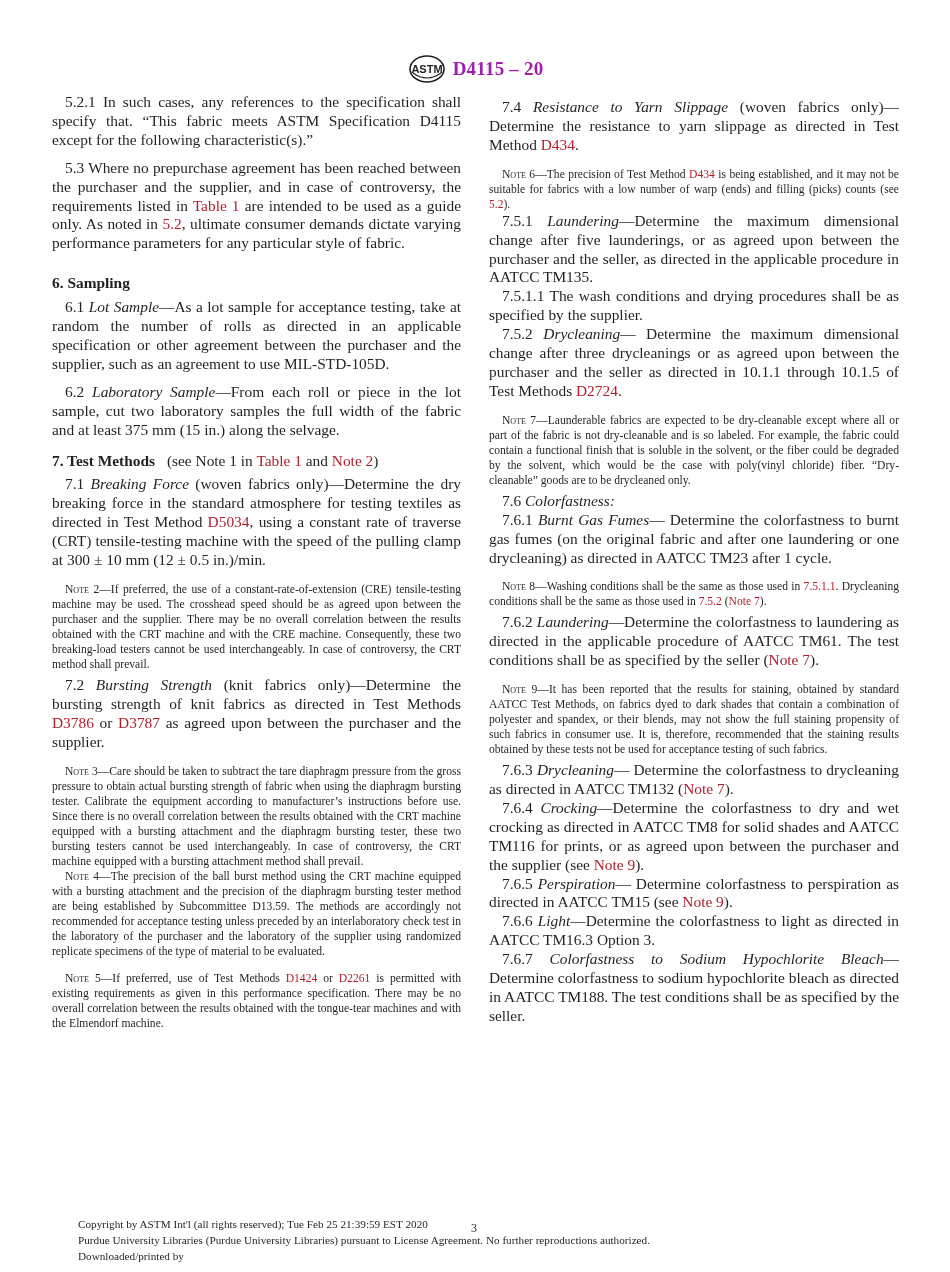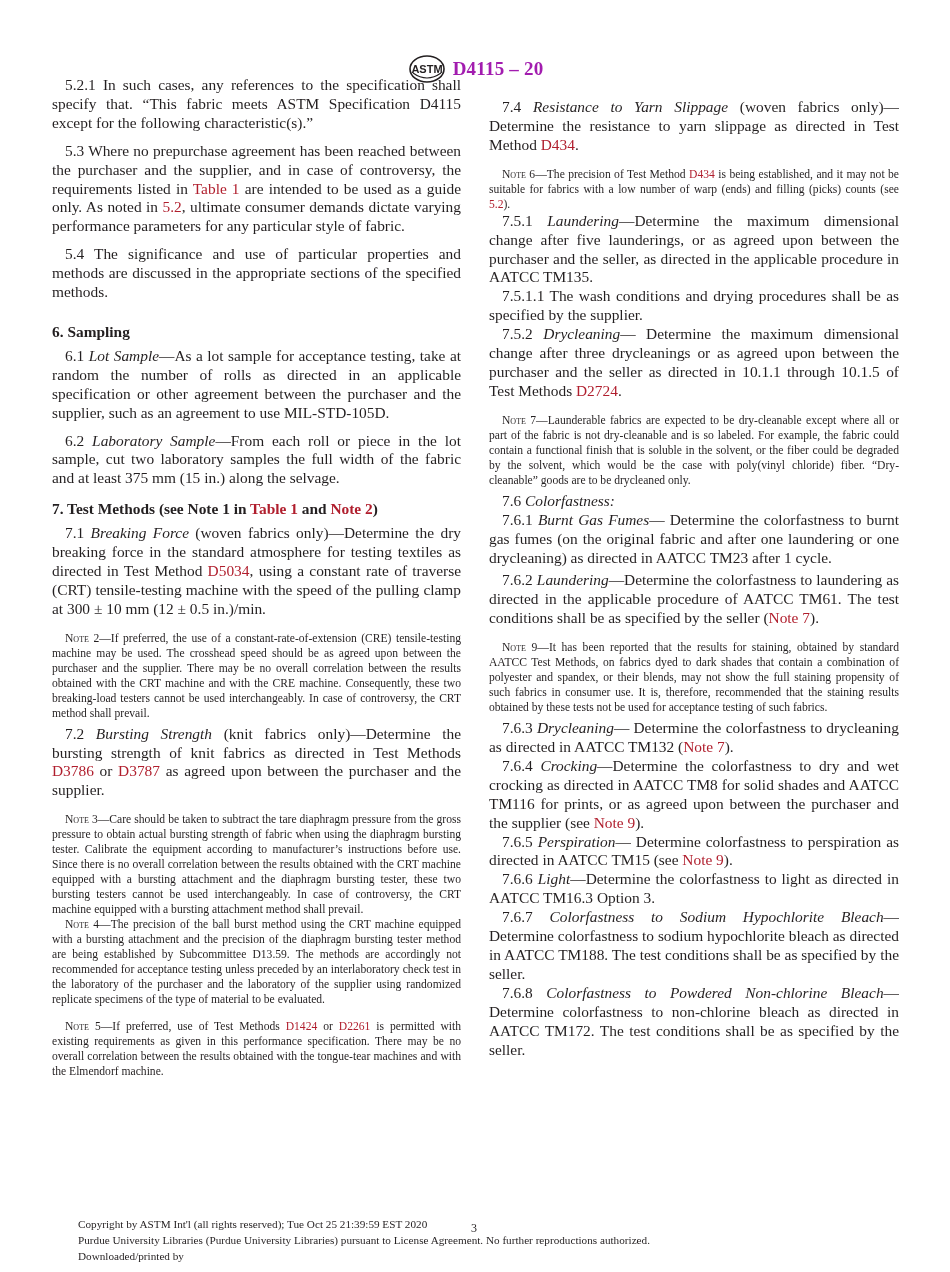--- a/index.html
+++ b/index.html
@@ -9,29 +9,29 @@
   }
   .header {
     position: absolute; top: 54px; left: 0; width: 950px; height: 30px;
     display: flex; justify-content: center; align-items: center; gap: 6px;
   }
   .logo { width: 40px; height: 32px; display: inline-block; }
   .doc-id {
     font-family: Liberation Serif, serif; font-weight: bold;
     font-size: 19px; color: #a21caf; letter-spacing: 0.2px;
   }
-  .col { position: absolute; top: 76px; }
+  .col { position: absolute; top: 93px; }
   .col-left { left: 52px; width: 409px; }
   .col-right { left: 489px; width: 410px; top: 93px; }
   p { margin: 0; text-align: justify; }
   .body-p { font-size: 15.4px; line-height: 18.9px; text-indent: 13px; }
   .note-p { font-size: 11.6px; line-height: 15px; text-indent: 13px; }
   .sc { font-variant: small-caps; }
   .h { font-size: 15.4px; line-height: 18.9px; font-weight: bold; }
-  .h .rest { font-weight: bold; }
+  .h .rest { font-weight: normal; margin-left: 8px; }
   i { font-style: italic; }
   .lnk { color: #b01e2d; cursor: pointer; }
   .footer { position: absolute; top: 1216px; left: 78px; font-size: 11.2px; line-height: 16px; color: #231f20; }
   .page-num { position: absolute; top: 1221px; left: 471px; font-size: 12px; }
 </style>
 </head>
 <body>
 
 <div class="header">
   <span class="logo">
@@ -42,21 +42,20 @@
     </svg>
   </span>
   <span class="doc-id">D4115 – 20</span>
 </div>
 
 <div class="col col-left">
   <p class="body-p">5.2.1 In such cases, any references to the specification shall specify that. “This fabric meets ASTM Specification D4115 except for the following characteristic(s).”</p>
 
   <p class="body-p" style="margin-top:9px"><span>5.3 Where no prepurchase agreement has been reached between the purchaser and the supplier, and in case of controversy, the requirements listed in </span><span class="lnk">Table 1</span><span> are intended to be used as a guide only. As noted in </span><span class="lnk">5.2</span><span>, ultimate consumer demands dictate varying performance parameters for any particular style of fabric.</span></p>
 
-  <p class="body-p" style="margin-top:9px">5.4 The significance and use of particular properties and methods are discussed in the appropriate sections of the specified methods.</p>
 
   <p class="h" style="margin-top:21px">6. Sampling</p>
 
   <p class="body-p" style="margin-top:5px"><span>6.1 </span><i>Lot Sample</i><span>—As a lot sample for acceptance testing, take at random the number of rolls as directed in an applicable specification or other agreement between the purchaser and the supplier, such as an agreement to use MIL-STD-105D.</span></p>
 
   <p class="body-p" style="margin-top:9px"><span>6.2 </span><i>Laboratory Sample</i><span>—From each roll or piece in the lot sample, cut two laboratory samples the full width of the fabric and at least 375 mm (15 in.) along the selvage.</span></p>
 
   <p class="h" style="margin-top:12px"><span>7. Test Methods</span><span class="rest"><span> (see Note 1 in </span><span class="lnk">Table 1</span><span> and </span><span class="lnk">Note 2</span><span>)</span></span></p>
 
   <p class="body-p" style="margin-top:5px"><span>7.1 </span><i>Breaking Force</i><span> (woven fabrics only)—Determine the dry breaking force in the standard atmosphere for testing textiles as directed in Test Method </span><span class="lnk">D5034</span><span>, using a constant rate of traverse (CRT) tensile-testing machine with the speed of the pulling clamp at 300 ± 10 mm (12 ± 0.5 in.)/min.</span></p>
@@ -85,36 +84,36 @@
   <p class="body-p">7.5.1.1 The wash conditions and drying procedures shall be as specified by the supplier.</p>
 
   <p class="body-p"><span>7.5.2 </span><i>Drycleaning</i><span>— Determine the maximum dimensional change after three drycleanings or as agreed upon between the purchaser and the seller as directed in 10.1.1 through 10.1.5 of Test Methods </span><span class="lnk">D2724</span><span>.</span></p>
 
   <p class="note-p" style="margin-top:12px"><span class="sc">Note</span><span> 7—Launderable fabrics are expected to be dry-cleanable except where all or part of the fabric is not dry-cleanable and is so labeled. For example, the fabric could contain a functional finish that is soluble in the solvent, or the fiber could be degraded by the solvent, which would be the case with poly(vinyl chloride) fiber. “Dry-cleanable” goods are to be drycleaned only.</span></p>
 
   <p class="body-p" style="margin-top:4px"><span>7.6 </span><i>Colorfastness:</i></p>
 
   <p class="body-p"><span>7.6.1 </span><i>Burnt Gas Fumes</i><span>— Determine the colorfastness to burnt gas fumes (on the original fabric and after one laundering or one drycleaning) as directed in AATCC TM23 after 1 cycle.</span></p>
 
+  <p class="note-p" style="margin-top:12px"><span class="sc">Note</span><span> 8—Washing conditions shall be the same as those used in </span><span class="lnk">7.5.1.1</span><span>. Drycleaning conditions shall be the same as those used in </span><span class="lnk">7.5.2</span><span> (</span><span class="lnk">Note 7</span><span>).</span></p>
 
   <p class="body-p" style="margin-top:4px"><span>7.6.2 </span><i>Laundering</i><span>—Determine the colorfastness to laundering as directed in the applicable procedure of AATCC TM61. The test conditions shall be as specified by the seller (</span><span class="lnk">Note 7</span><span>).</span></p>
 
   <p class="note-p" style="margin-top:12px"><span class="sc">Note</span><span> 9—It has been reported that the results for staining, obtained by standard AATCC Test Methods, on fabrics dyed to dark shades that contain a combination of polyester and spandex, or their blends, may not show the full staining propensity of such fabrics in consumer use. It is, therefore, recommended that the staining results obtained by these tests not be used for acceptance testing of such fabrics.</span></p>
 
   <p class="body-p" style="margin-top:4px"><span>7.6.3 </span><i>Drycleaning</i><span>— Determine the colorfastness to drycleaning as directed in AATCC TM132 (</span><span class="lnk">Note 7</span><span>).</span></p>
 
   <p class="body-p"><span>7.6.4 </span><i>Crocking</i><span>—Determine the colorfastness to dry and wet crocking as directed in AATCC TM8 for solid shades and AATCC TM116 for prints, or as agreed upon between the purchaser and the supplier (see </span><span class="lnk">Note 9</span><span>).</span></p>
 
   <p class="body-p"><span>7.6.5 </span><i>Perspiration</i><span>— Determine colorfastness to perspiration as directed in AATCC TM15 (see </span><span class="lnk">Note 9</span><span>).</span></p>
 
   <p class="body-p"><span>7.6.6 </span><i>Light</i><span>—Determine the colorfastness to light as directed in AATCC TM16.3 Option 3.</span></p>
 
   <p class="body-p"><span>7.6.7 </span><i>Colorfastness to Sodium Hypochlorite Bleach</i><span>—Determine colorfastness to sodium hypochlorite bleach as directed in AATCC TM188. The test conditions shall be as specified by the seller.</span></p>
 
-  <p class="body-p"><span>7.6.8 </span><i>Colorfastness to Powdered Non-chlorine Bleach</i><span>—Determine colorfastness to non-chlorine bleach as directed in AATCC TM172. The test conditions shall be as specified by the seller.</span></p>
 </div>
 
 <div class="footer">
-  <div>Copyright by ASTM Int'l (all rights reserved); Tue Oct 25 21:39:59 EST 2020</div>
+  <div>Copyright by ASTM Int'l (all rights reserved); Tue Feb 25 21:39:59 EST 2020</div>
   <div>Purdue University Libraries (Purdue University Libraries) pursuant to License Agreement. No further reproductions authorized.</div>
   <div>Downloaded/printed by</div>
 </div>
 <div class="page-num">3</div>
 
 </body></html>

